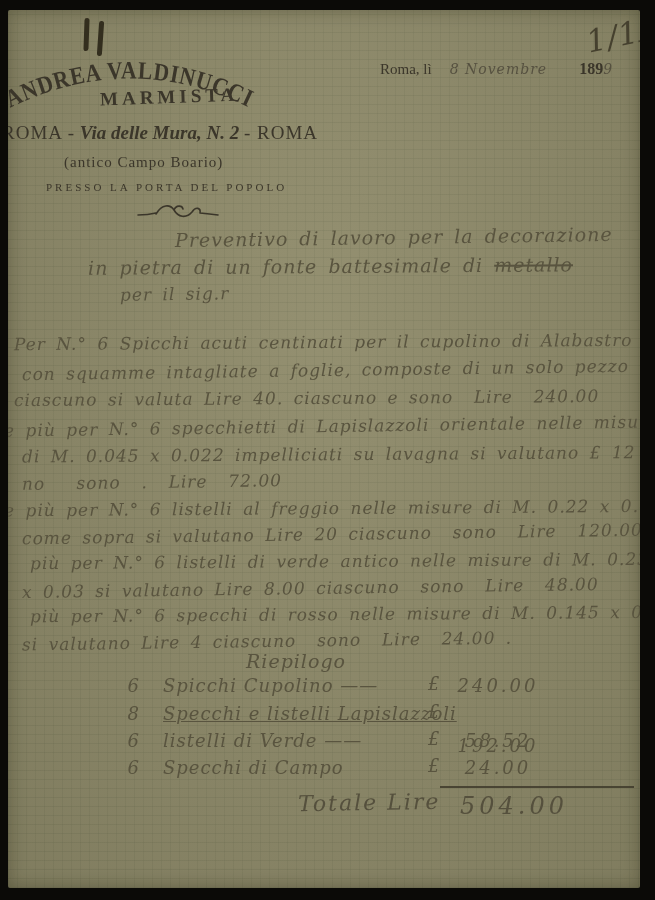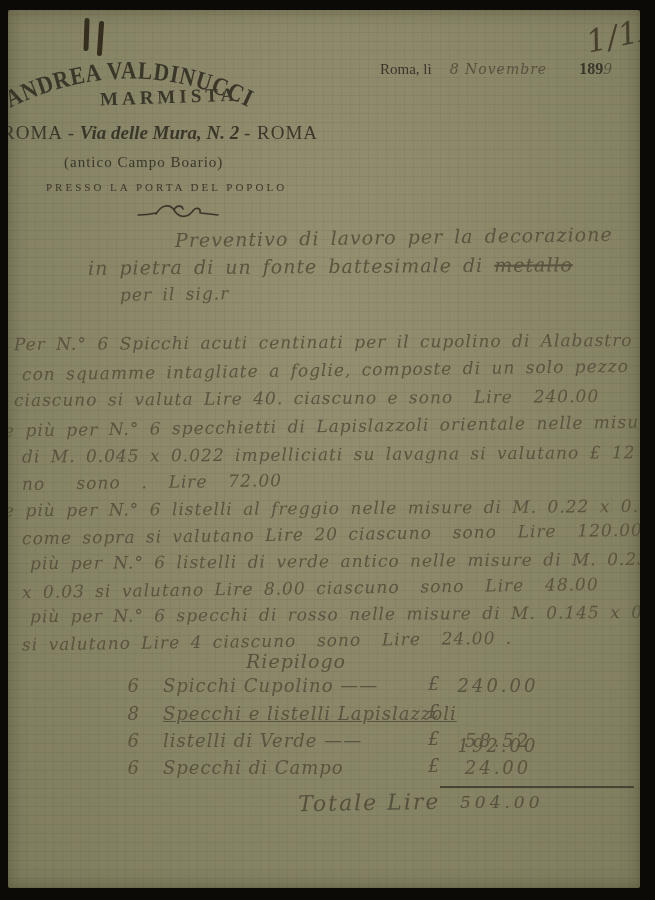--- a/index.html
+++ b/index.html
@@ -33,21 +33,21 @@
   .stroke{position:absolute;width:5px;background:#332e1e;border-radius:3px;}
   .struck{text-decoration:line-through;text-decoration-thickness:1.5px;}
   .rcell{position:absolute;font-family:"DejaVu Serif", serif;font-style:italic;color:#59543f;
          font-size:18px;letter-spacing:1px;white-space:pre;}
   .amt{letter-spacing:3px;text-align:center;width:110px;}
   .qty{text-align:right;width:32px;}
   .totline{position:absolute;left:432px;top:776px;width:194px;border-top:2px solid rgba(62,57,42,.85);}
   .total-label{position:absolute;left:290px;top:780px;font-family:"DejaVu Serif", serif;font-style:italic;
                font-size:22px;color:#55503d;letter-spacing:2px;transform:rotate(-1deg);}
   .total-amt{position:absolute;left:452px;top:782px;font-family:"DejaVu Serif", serif;font-style:italic;
-             font-size:17px;color:#55503d;letter-spacing:4px;}
+             font-size:24px;color:#55503d;letter-spacing:4px;}
 </style>
 </head>
 <body>
 
 <div class="stage">
   <div class="paper">
 
     <div class="stroke" style="left:76px;top:8px;height:33px;transform:rotate(2deg);"></div>
     <div class="stroke" style="left:90px;top:11px;height:35px;transform:rotate(4deg);"></div>
 

